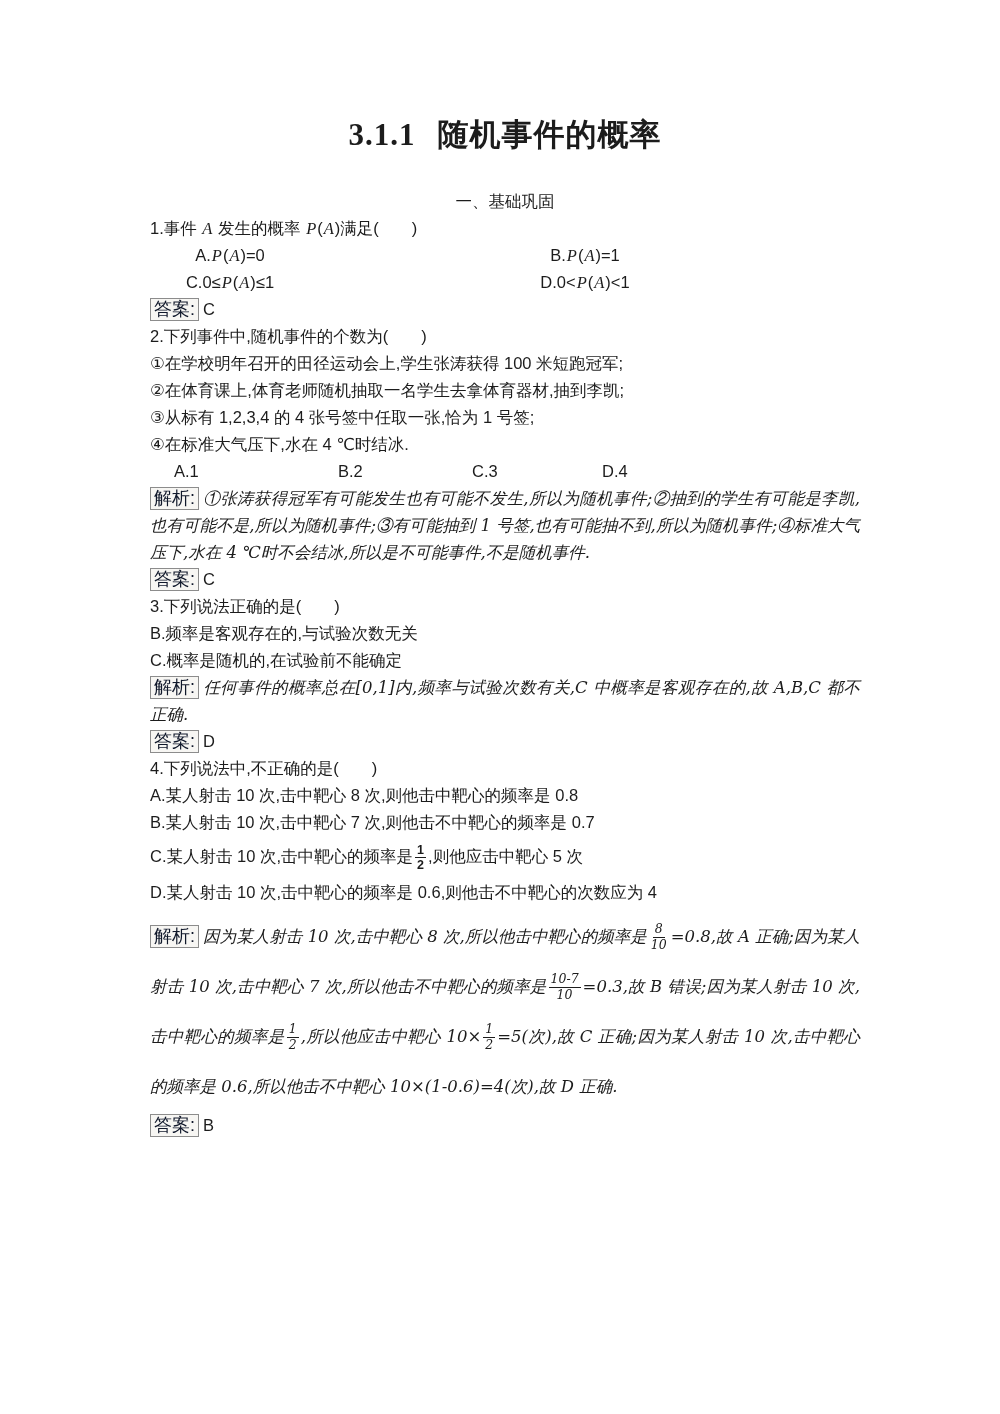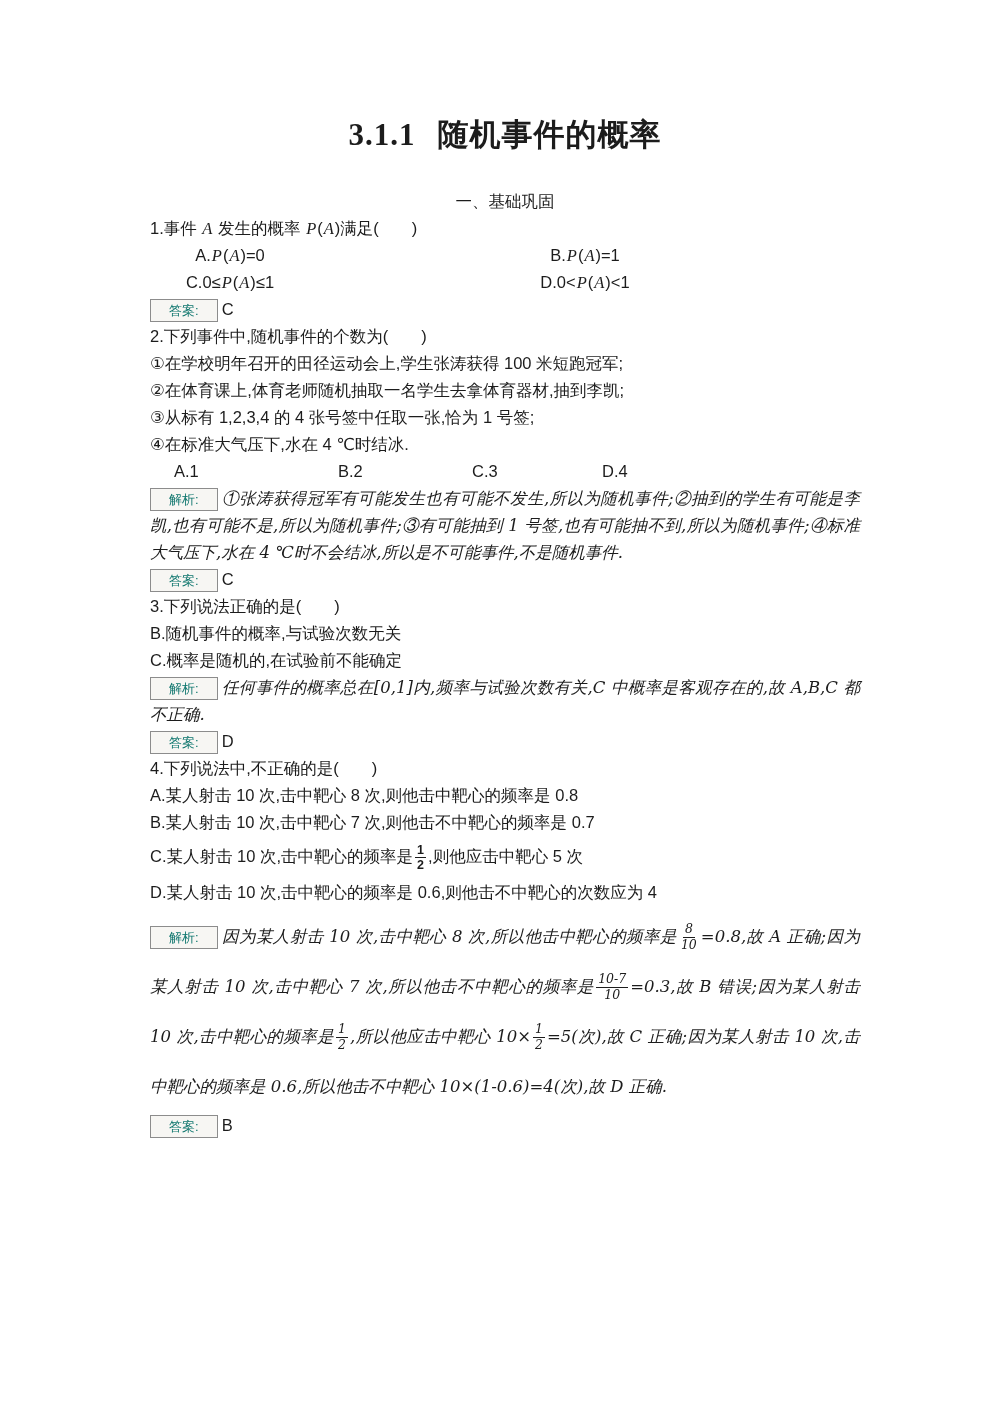--- a/index.html
+++ b/index.html
@@ -68,26 +68,26 @@
     font-size:12.5px;
     line-height:1.15;
     margin:0 2px;
   }
   .frac .num{display:block;border-bottom:1px solid currentColor;padding:0 2px;}
   .frac .den{display:block;padding:0 2px;}
   .qline .frac{font-weight:bold;}
   
   .tag{
     display:inline-block;
-    color:#0f766e;
+    color:#0f172a;
     border:1px solid #8c8c8c;
     background:#f7f6f3;
-    padding:0 18px;
+    padding:0 3px;
     margin-right:4px;
-    font-size:13px;
+    font-size:18px;
     line-height:21px;
     font-style:normal;
     font-family:"Liberation Sans","DejaVu Sans",sans-serif;
     vertical-align:baseline;
   }
   .answer-line{font-size:16.5px;line-height:27px;}
   .answer-line .ans-val{color:#1c1c1c;}
   
   .analysis{
     font-size:16.5px;
@@ -138,21 +138,21 @@
     <div class="analysis">
       <span class="tag">解析:</span><span>①张涛获得冠军有可能发生也有可能不发生,所以为随机事件;②抽到的学生有可能是李凯,也有可能不是,所以为随机事件;③有可能抽到 1 号签,也有可能抽不到,所以为随机事件;④标准大气压下,水在 4 ℃时不会结冰,所以是不可能事件,不是随机事件.</span>
     </div>
     <div class="answer-line">
       <span class="tag">答案:</span><span class="ans-val">C</span>
     </div>
   </div>
 
   <div>
     <div class="qline">3.下列说法正确的是(　　)</div>
-    <div class="qline">B.随机事件的概率,与试验次数无关</div>
+    <div class="qline">B.频率是客观存在的,与试验次数无关</div>
     <div class="qline">C.概率是随机的,在试验前不能确定</div>
     <div class="analysis">
       <span class="tag">解析:</span><span>任何事件的概率总在[0,1]内,频率与试验次数有关,C 中概率是客观存在的,故 A,B,C 都不正确.</span>
     </div>
     <div class="answer-line">
       <span class="tag">答案:</span><span class="ans-val">D</span>
     </div>
   </div>
 
   <div>

